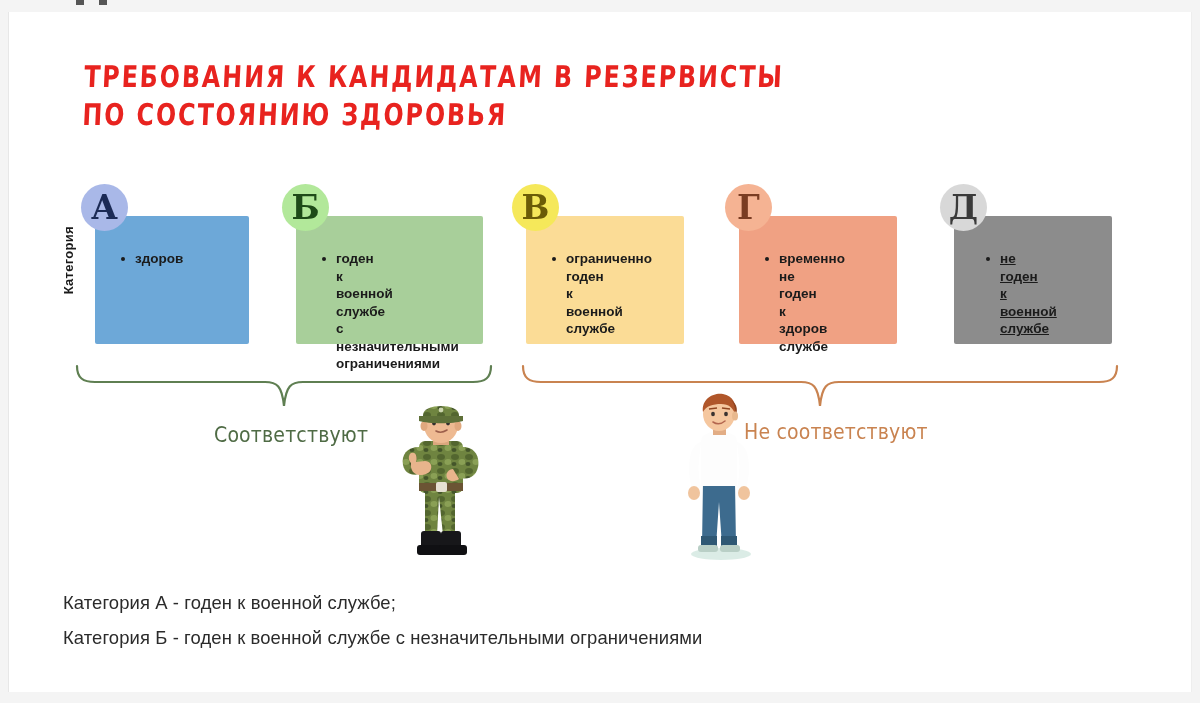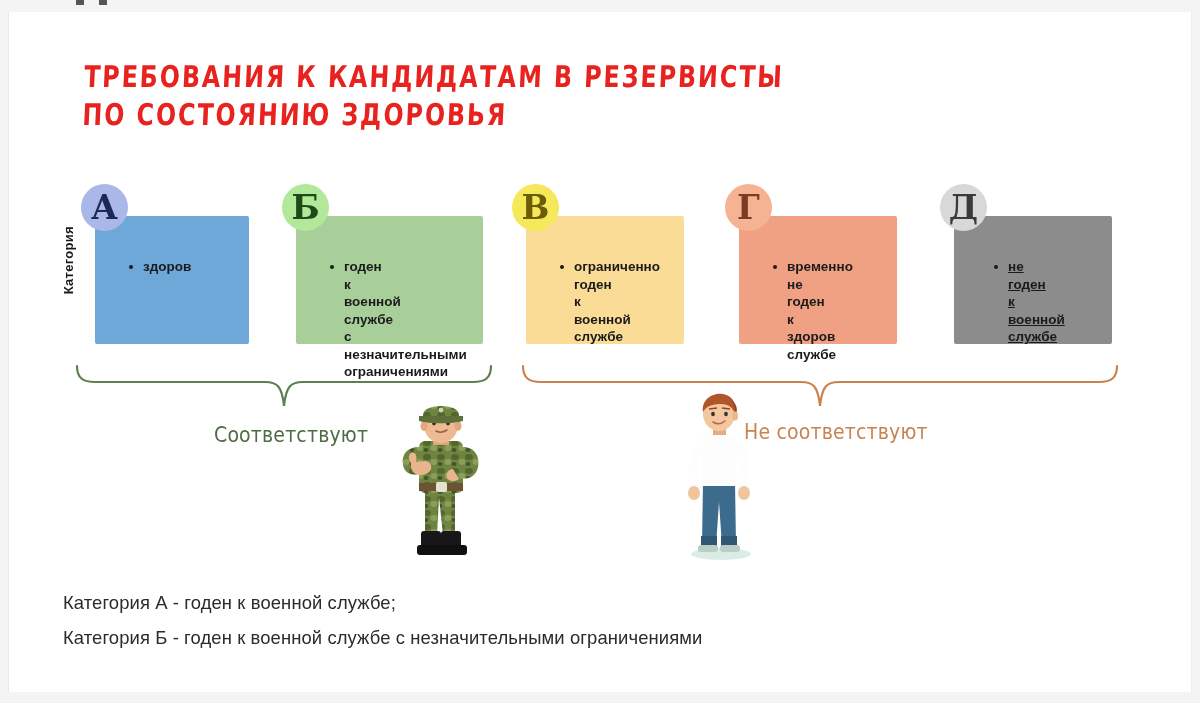--- a/index.html
+++ b/index.html
@@ -98,21 +98,21 @@
     z-index: 3;
   }
   .cat .items li {
     list-style: none;
     position: relative;
     padding-left: 14px;
     font-size: 13.5px;
     font-weight: 700;
     line-height: 17.5px;
     color: #1b1b1b;
-    margin: 16px;
+    margin: 8px;
   }
   .cat .items li::before {
     content: "";
     position: absolute;
     left: 0; top: 7px;
     width: 4px; height: 4px;
     border-radius: 50%;
     background: #1b1b1b;
   }
   .cat ul { margin: 0; padding: 0; }

